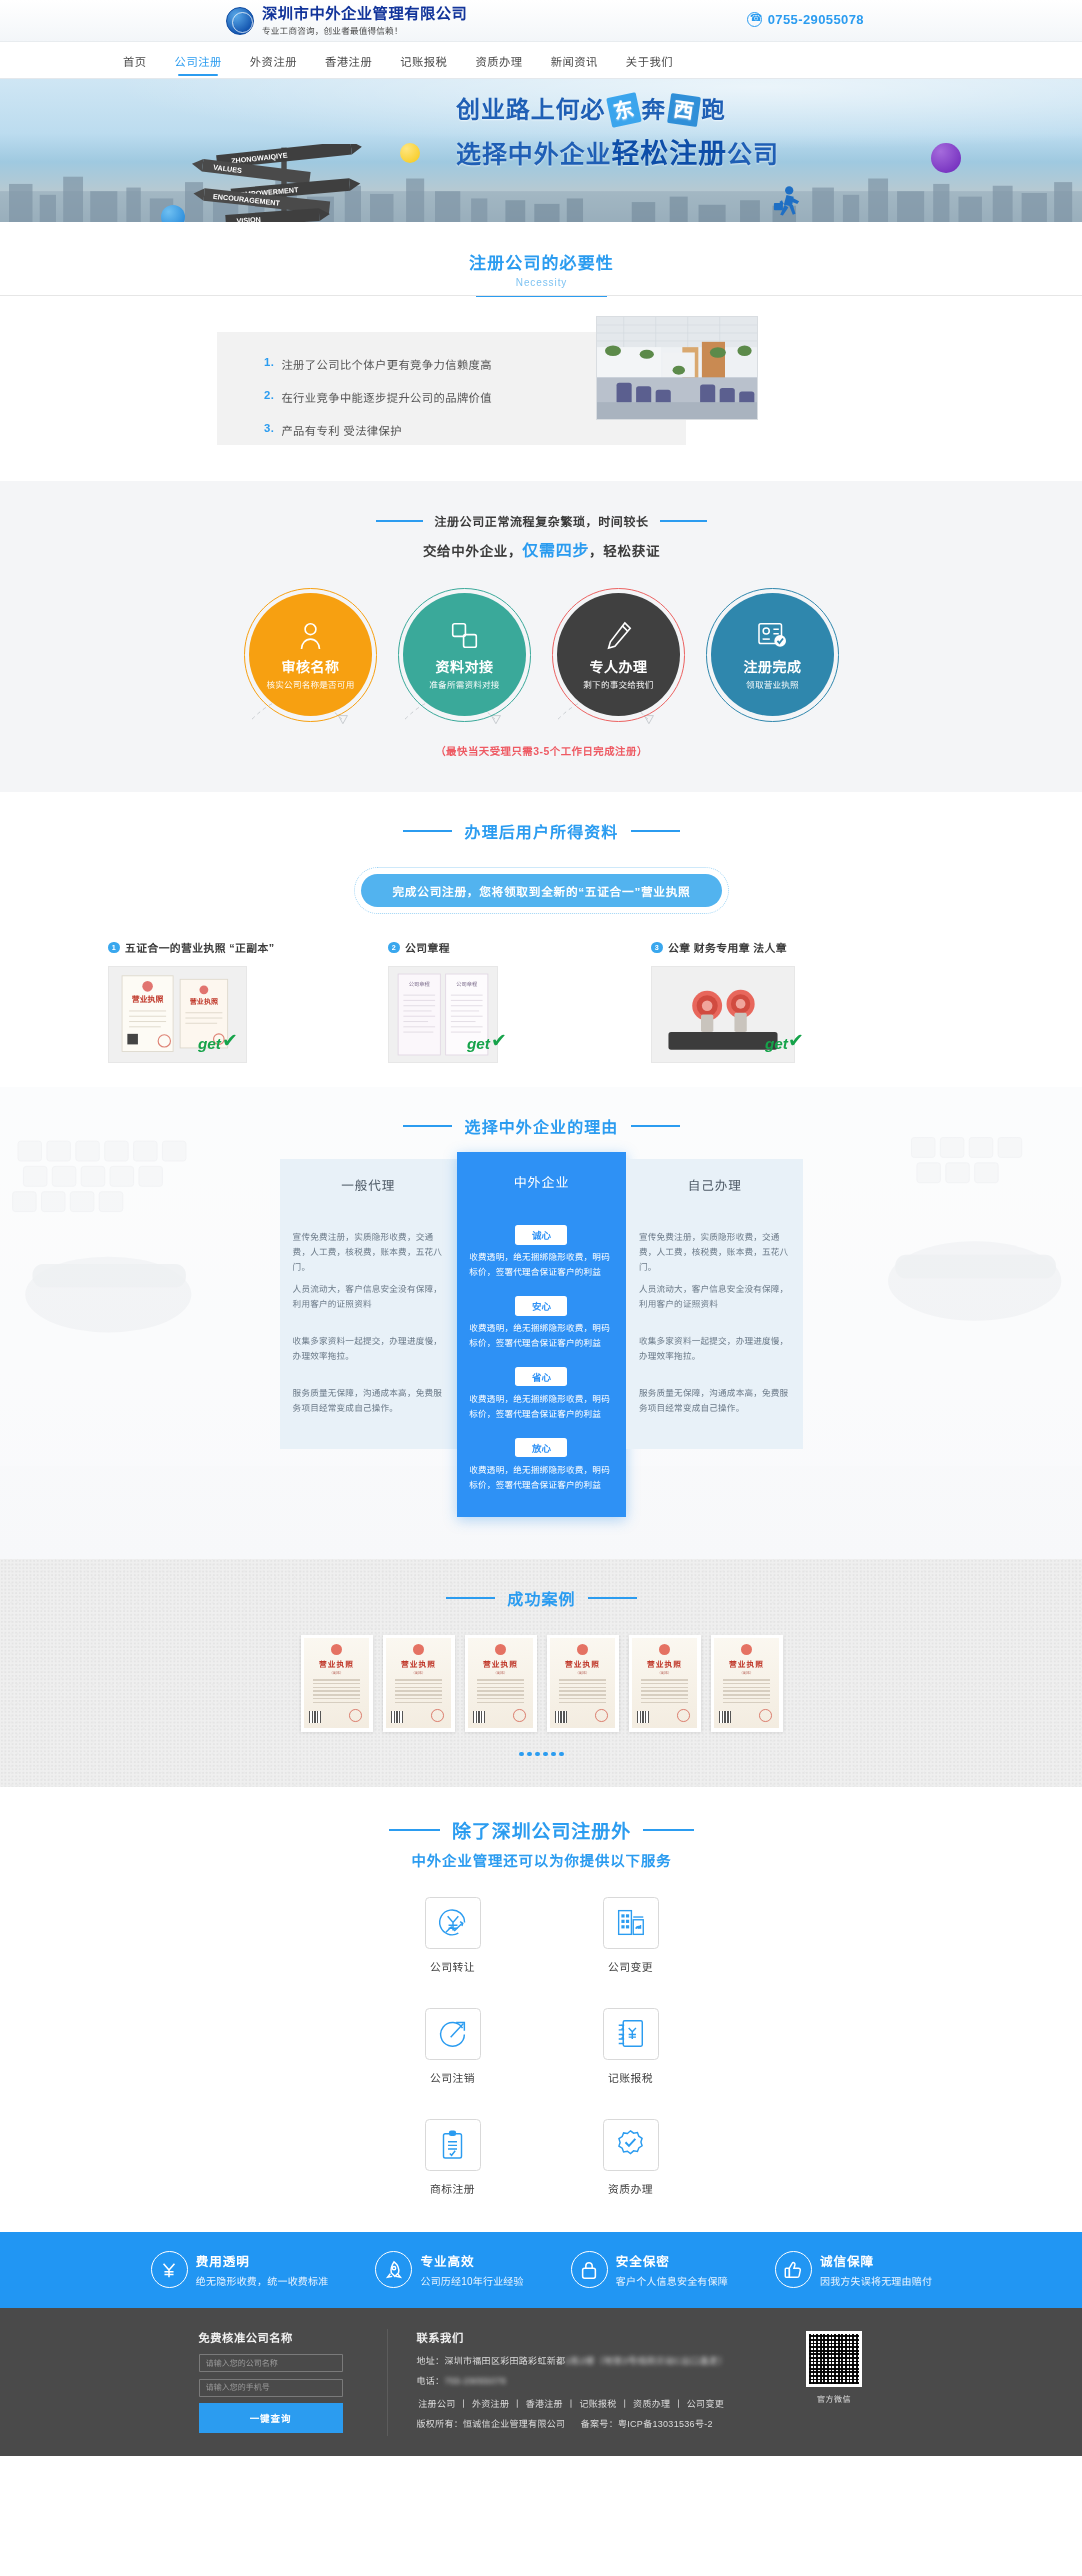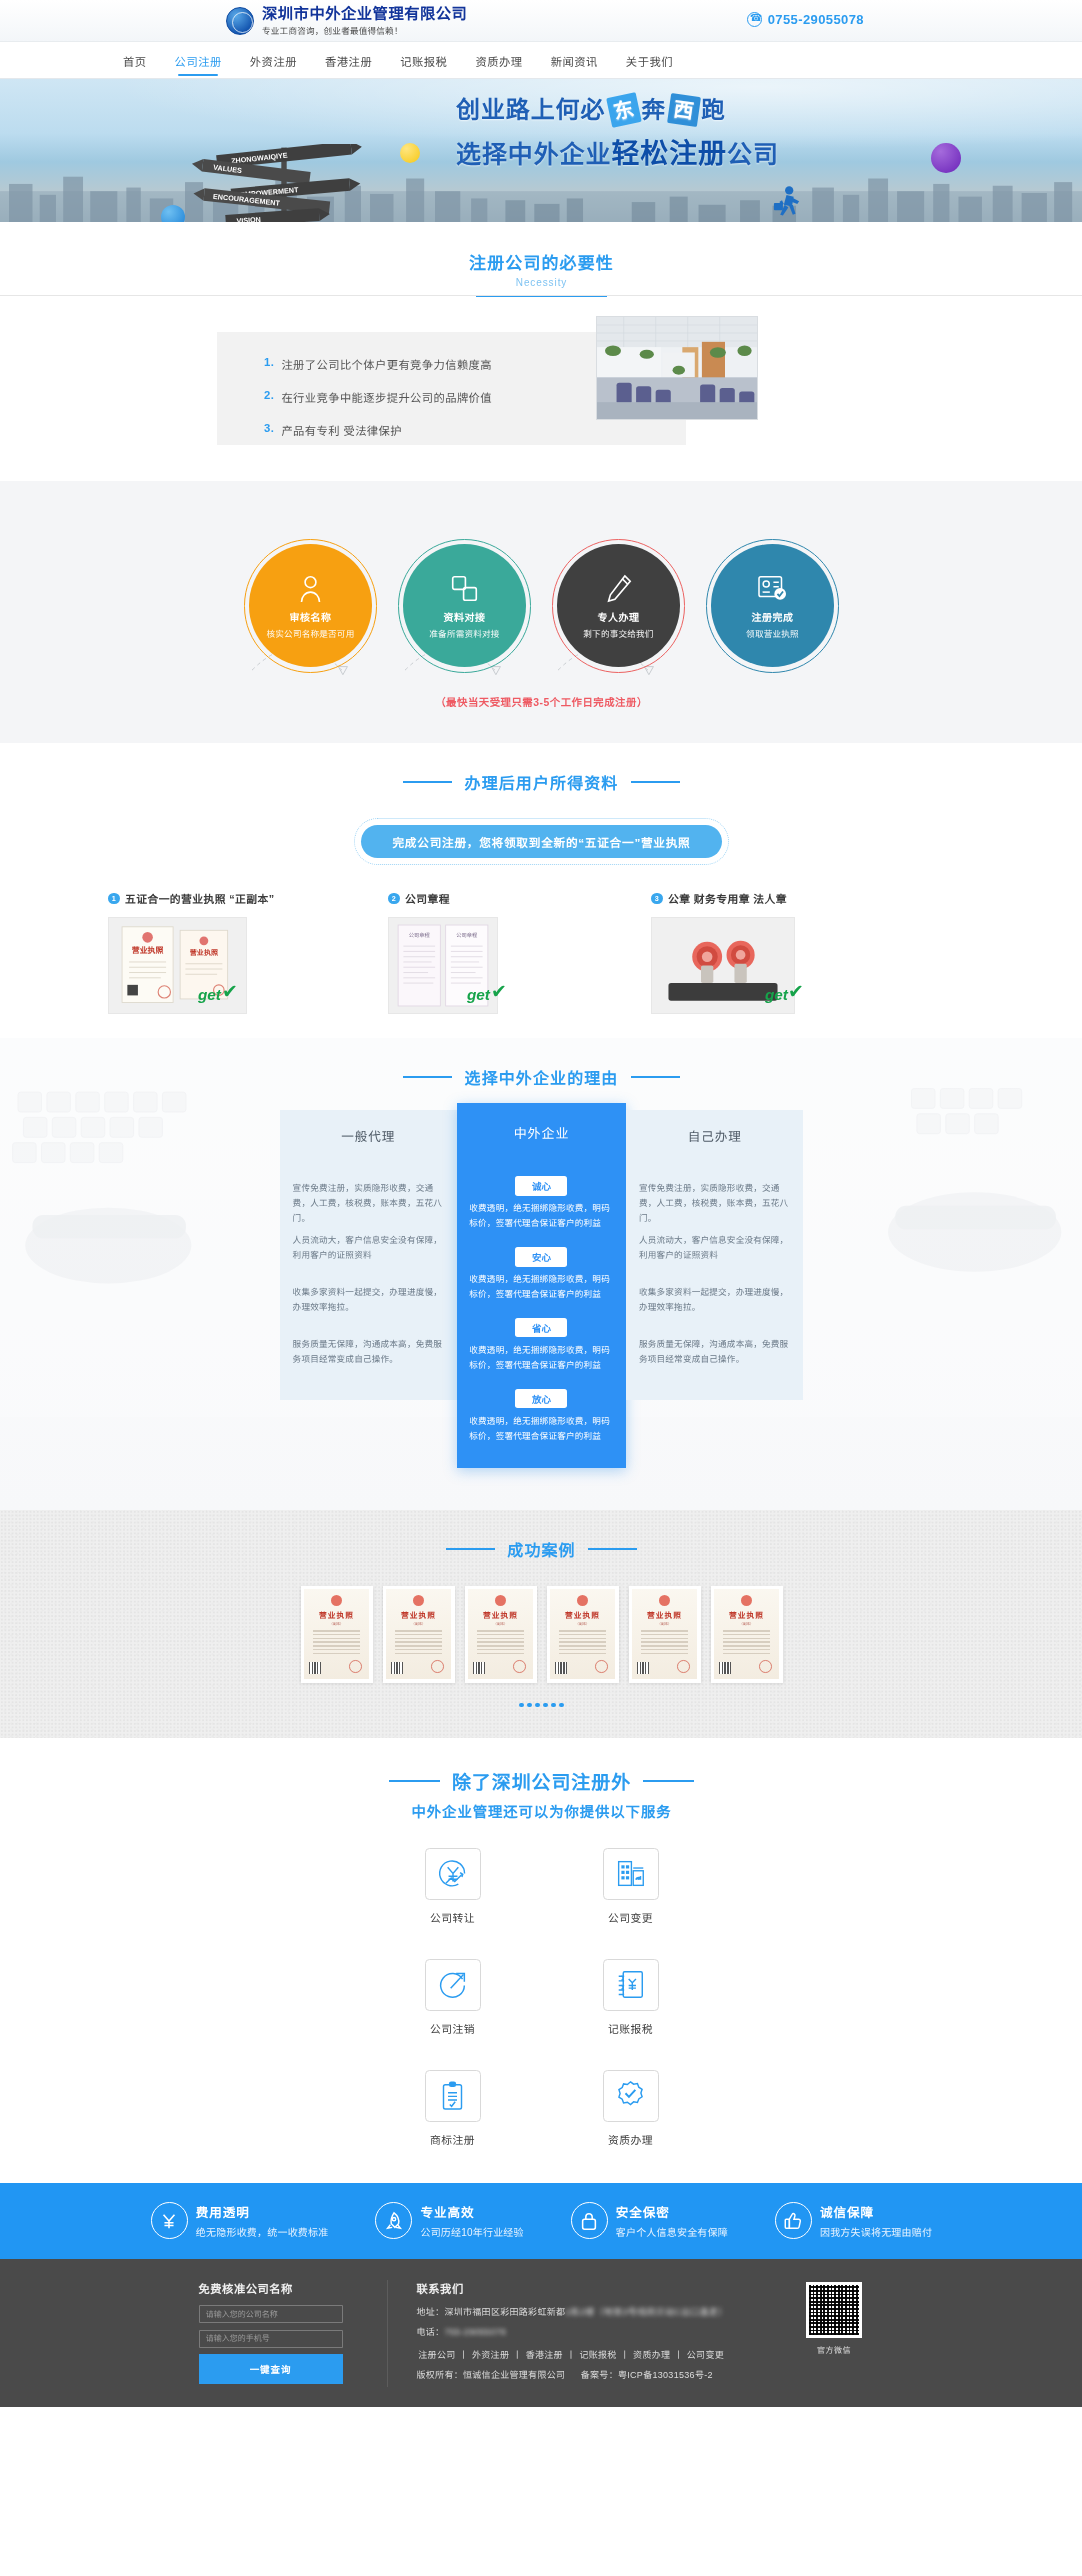--- a/index.html
+++ b/index.html
@@ -90,21 +90,21 @@
              font-weight:bold; color:#3b3b3b; letter-spacing:0.6px; }
   .proc-l1 .ln { width:47px; height:1.8px; background:#2b9cf0; }
   .proc-l2 { margin-top:8px; font-size:13.5px; font-weight:bold; color:#3b3b3b; letter-spacing:0.7px; }
   .proc-l2 .hl { color:#2b9cf0; font-size:16px; }
   .circles { display:flex; justify-content:center; gap:31px; margin-top:32px; position:relative; z-index:2; }
   .circ { width:123px; height:123px; border-radius:50%; color:#fff; text-align:center;
           display:flex; flex-direction:column; align-items:center; justify-content:center; position:relative; }
   .circ::before { content:""; position:absolute; left:-5.4px; top:-5.4px; right:-5.4px; bottom:-5.4px;
                   border-radius:50%; border:0.9px solid rgba(0,0,0,.13); }
   .circ .ic { height:32px; margin-bottom:4.5px; display:flex; align-items:center; justify-content:center; }
-  .circ .t1 { font-size:10px; font-weight:bold; letter-spacing:0.5px;font-family:Liberation Mono, monospace; }
+  .circ .t1 { font-size:14px; font-weight:bold; letter-spacing:0.5px;font-family:Liberation Mono, monospace; }
   .circ .t2 { font-size:8.6px; margin-top:2.7px; letter-spacing:0.2px; opacity:.95; }
   .c-orange { background:#f7a011; } .c-orange::before { border-color:#f7a011; }
   .c-teal   { background:#3aa99a; } .c-teal::before { border-color:#3aa99a; }
   .c-red    { background:#404040; } .c-red::before { border-color:#ec6261; }
   .c-blue   { background:#2f87ad; } .c-blue::before { border-color:#2f87ad; }
   .arcs { position:absolute; left:0; right:0; top:101px; height:108px; z-index:1; }
   .proc-note { text-align:center; margin-top:27px; font-size:10.4px; font-weight:bold; color:#ee5a63; letter-spacing:0.5px; }
 
   
   .docs { padding:27px 0 23.5px; }
@@ -420,20 +420,30 @@
             <rect x="116" y="76" width="17" height="24" rx="3"></rect>
           <rect x="138" y="80" width="17" height="26" rx="3"></rect>
             <rect x="160" y="84" width="17" height="26" rx="3"></rect>
         </g>
         <rect x="0" y="96" width="180" height="19" fill="#a9b3bf"></rect>
       </svg>
     </div>
   </div>
 
   <div class="process">
+    <div class="proc-head">
+      <div class="proc-l1">
+        <span class="ln"></span>
+        <span>注册公司正常流程复杂繁琐，时间较长</span>
+        <span class="ln"></span>
+      </div>
+      <div class="proc-l2">
+        <span>交给中外企业，</span><span class="hl">仅需四步</span><span>，</span><span>轻松获证</span>
+      </div>
+    </div>
 
     <div style="position:relative;">
       <svg class="arcs" viewBox="0 0 1000 120" preserveAspectRatio="none">
         <g fill="none" stroke="#c3c7cc" stroke-width="1" stroke-dasharray="4 4">
           <path d="M280 28 Q330 -22 380 28"></path>
           <path d="M450 28 Q500 -22 550 28"></path>
           <path d="M620 28 Q670 -22 720 28"></path>
         </g>
         <g fill="none" stroke="#c3c7cc" stroke-width="1">
           <polygon points="376,24 386,24 381,33"></polygon>

